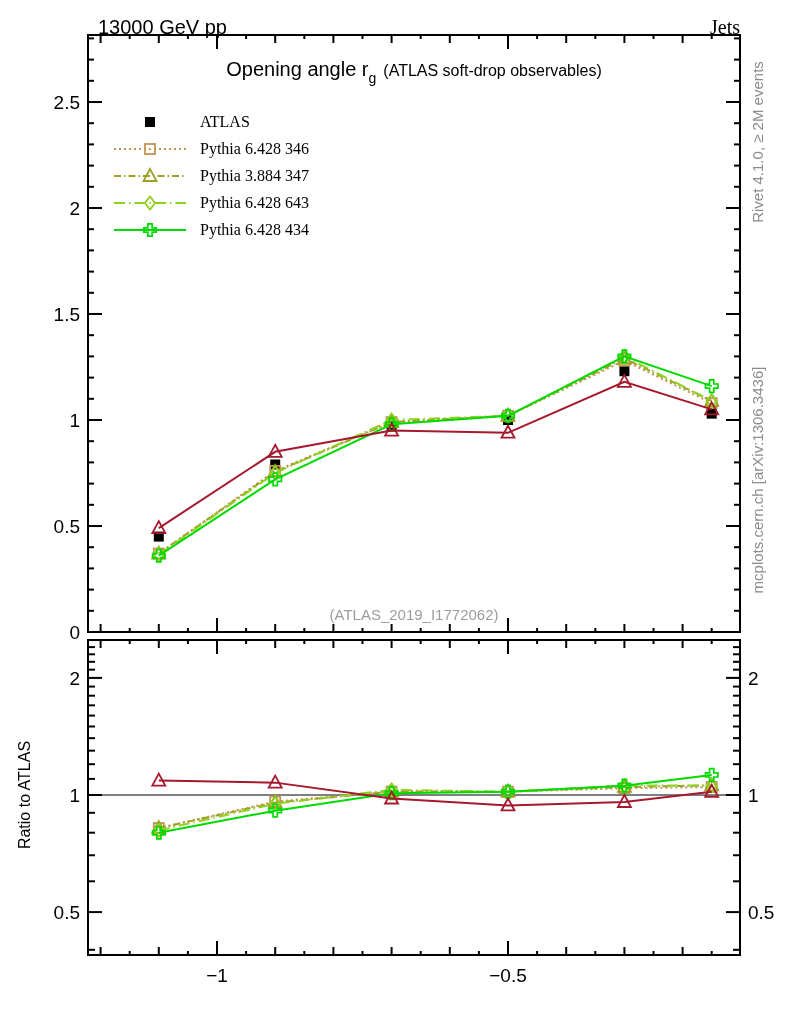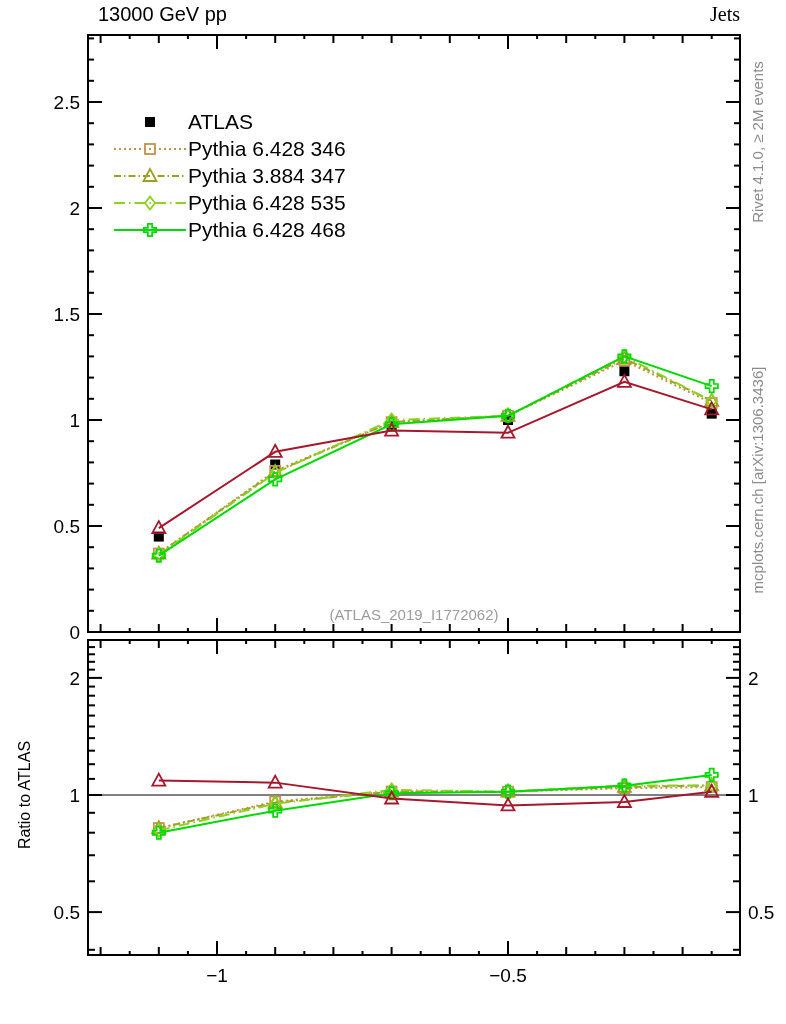--- a/index.html
+++ b/index.html
@@ -1,33 +1,33 @@
 <!DOCTYPE html>
 <html><head>
 <meta charset="utf-8">
 <style>
   html,body{margin:0;padding:0;background:#fff;}
   .wrap{
     position:relative;width:786px;height:1024px;background:#fff;overflow:hidden;
     font-family:"Liberation Sans","DejaVu Sans",sans-serif;color:#000;
   }
   #chart{position:absolute;left:0;top:0;}
-  .hdr{position:absolute;top:3px;font-size:20px;white-space:nowrap;}
+  .hdr{position:absolute;top:16px;font-size:20px;white-space:nowrap;}
   #header-left{left:98px;}
   #header-right{right:46px;font-family:Liberation Serif, serif;}
   #plot-title{
     position:absolute;top:58px;left:414px;transform:translateX(-50%);
     white-space:nowrap;font-size:20px;
   }
   #plot-title .sub{font-size:14px;position:relative;top:7px;}
   #plot-title .paren{font-size:16px;margin-left:7px;}
   #legend{position:absolute;left:112px;top:108px;}
   .legend-row{display:flex;align-items:center;height:27px;}
   .legend-row svg{display:block;}
-  .legend-label{margin-left:0;font-size:21px;white-space:nowrap;}
+  .legend-label{margin-left:12px;font-size:16px;white-space:nowrap;font-family:Liberation Serif, serif;}
   .vtext{
     position:absolute;white-space:nowrap;font-size:15px;color:#8c8c8c;
     transform:translate(-50%,-50%) rotate(-90deg);
   }
   #side-text-top{left:757px;top:142px;}
   #side-text-bottom{left:757px;top:480px;}
   #ratio-ylabel{
     position:absolute;left:25px;top:795px;white-space:nowrap;font-size:16px;color:#000;
     transform:translate(-50%,-50%) rotate(-90deg);
   }
@@ -346,20 +346,23 @@
         <polygon points="391.6,791.5197221722075 398.1,803.5197221722075 385.1,803.5197221722075" fill="none" stroke="#a5182d" stroke-width="1.8"></polygon>
         <polygon points="508,798.4532649497172 514.5,810.4532649497172 501.5,810.4532649497172" fill="none" stroke="#a5182d" stroke-width="1.8"></polygon>
         <polygon points="624.4,795.010987507843 630.9,807.010987507843 617.9,807.010987507843" fill="none" stroke="#a5182d" stroke-width="1.8"></polygon>
         <polygon points="711.7,784.7510430721061 718.2,796.7510430721061 705.2,796.7510430721061" fill="none" stroke="#a5182d" stroke-width="1.8"></polygon>
       </g>
     </svg>
 
   <div id="header-left" class="hdr">13000 GeV pp</div>
   <div id="header-right" class="hdr">Jets</div>
 
+  <div id="plot-title">
+    <span>Opening angle r</span><span class="sub">g</span><span class="paren">(ATLAS soft-drop observables)</span>
+  </div>
 
   <div id="legend">
       <div class="legend-row">
         <svg width="76" height="18">
           <rect x="33" y="4" width="10" height="10" fill="#000000"></rect>
         </svg>
         <span class="legend-label">ATLAS</span>
       </div>
       <div class="legend-row">
         <svg width="76" height="18">
@@ -373,28 +376,28 @@
           <line x1="2" y1="9" x2="74" y2="9" stroke="#9f9f25" stroke-width="2" stroke-dasharray="7,3,1.5,3"></line>
           <polygon points="38,2 44.5,14 31.5,14" fill="none" stroke="#9f9f25" stroke-width="1.8"></polygon>
         </svg>
         <span class="legend-label">Pythia 3.884 347</span>
       </div>
       <div class="legend-row">
         <svg width="76" height="18">
           <line x1="2" y1="9" x2="74" y2="9" stroke="#8ed220" stroke-width="2" stroke-dasharray="11,4,1.5,4"></line>
           <polygon points="38,2.5 43,9 38,15.5 33,9" fill="none" stroke="#8ed220" stroke-width="1.8"></polygon>
         </svg>
-        <span class="legend-label">Pythia 6.428 535</span>
+        <span class="legend-label">Pythia 6.428 643</span>
       </div>
       <div class="legend-row">
         <svg width="76" height="18">
           <line x1="2" y1="9" x2="74" y2="9" stroke="#00da00" stroke-width="2"></line>
           <polygon points="35.9,2.8 40.1,2.8 40.1,6.9 44.2,6.9 44.2,11.1 40.1,11.1 40.1,15.2 35.9,15.2 35.9,11.1 31.8,11.1 31.8,6.9 35.9,6.9" fill="none" stroke="#00da00" stroke-width="1.7"></polygon>
         </svg>
-        <span class="legend-label">Pythia 6.428 468</span>
+        <span class="legend-label">Pythia 6.428 434</span>
       </div>
     </div>
 
   <div id="watermark">(ATLAS_2019_I1772062)</div>
 
   <div id="side-text-top" class="vtext">Rivet 4.1.0, ≥ 2M events</div>
   <div id="side-text-bottom" class="vtext">mcplots.cern.ch [arXiv:1306.3436]</div>
 
   <div id="ratio-ylabel">Ratio to ATLAS</div>
 </div>

